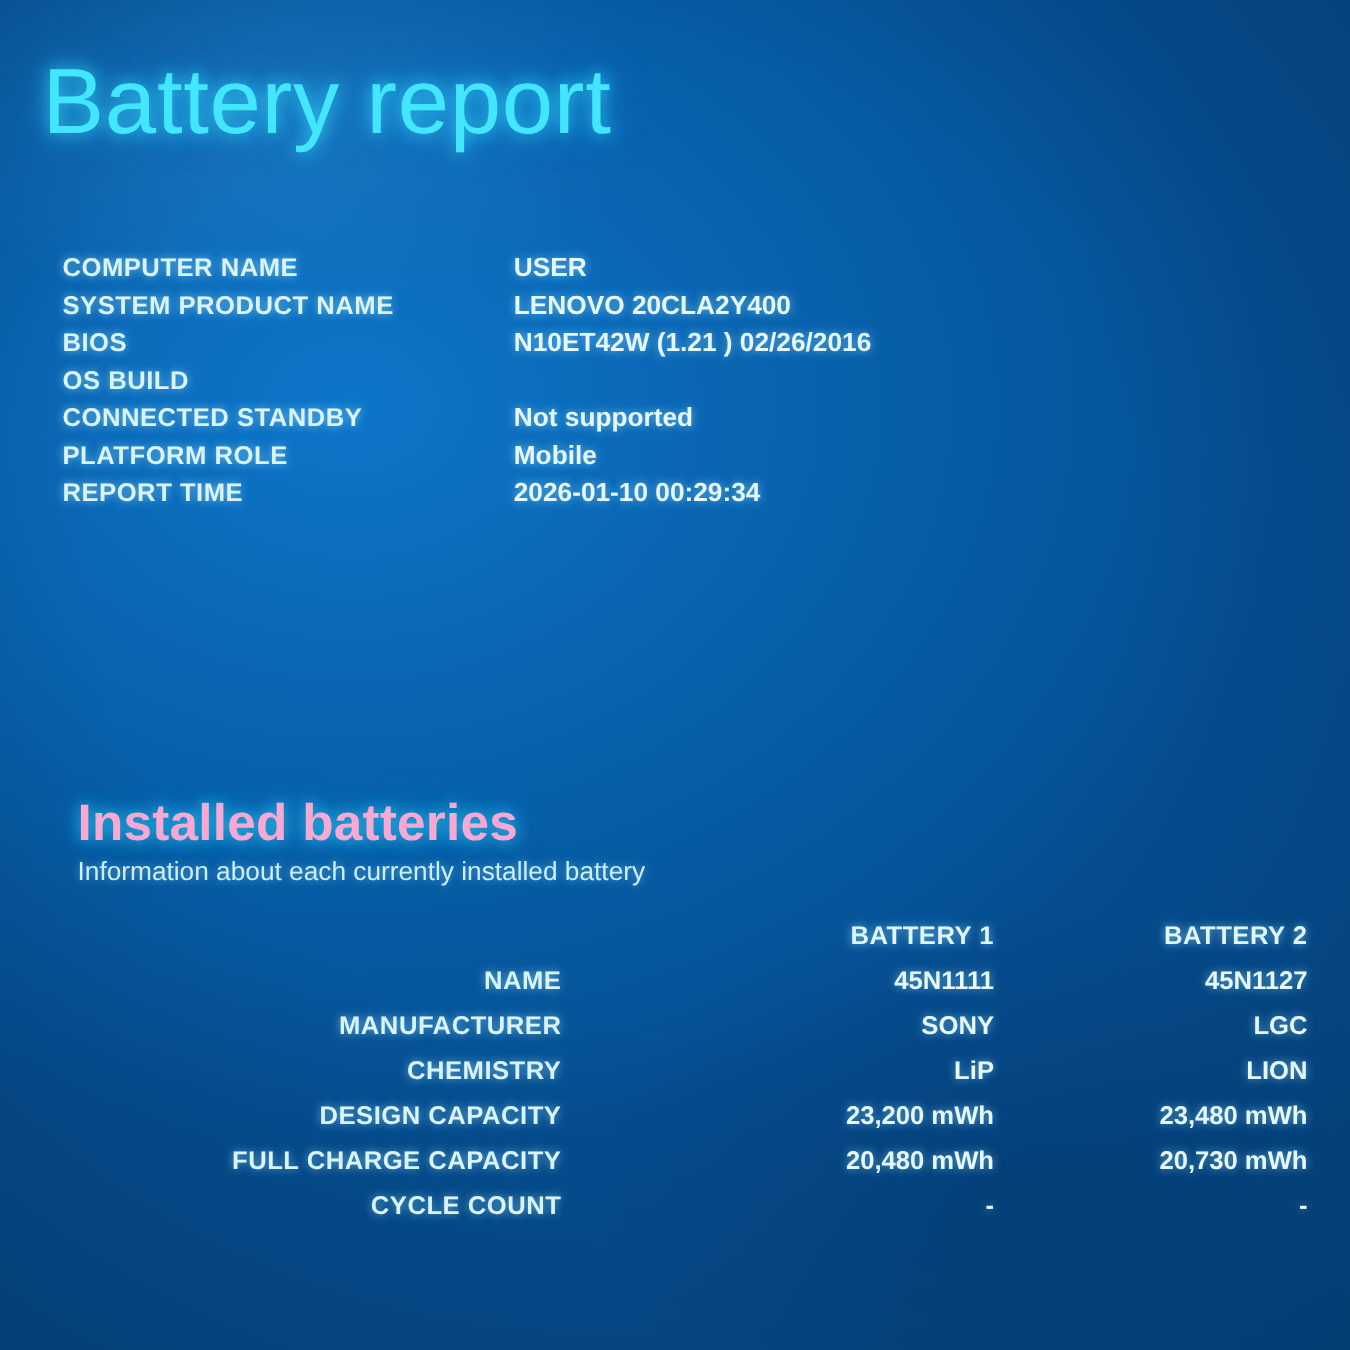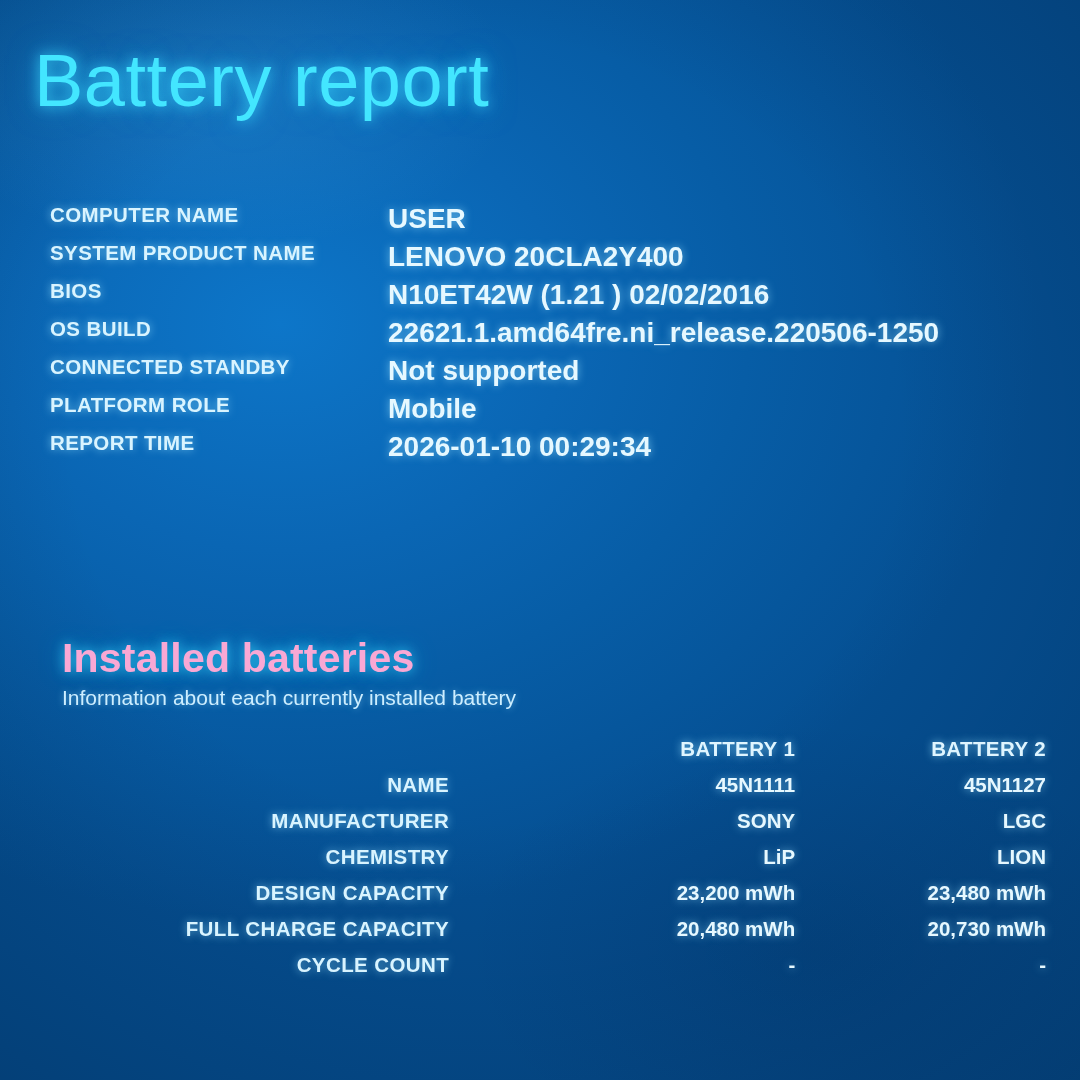--- a/index.html
+++ b/index.html
@@ -69,25 +69,26 @@
   .sys-label {
     width: 338px;
     flex: 0 0 338px;
     font-size: 20.5px;
     font-weight: bold;
     letter-spacing: 0.4px;
     color: #d9f4ff;
     text-shadow: 0 0 8px rgba(150,225,255,0.75);
   }
   .sys-value {
-    font-size: 28px;
+    font-size: 21px;
     font-weight: 600;
     color: #e6f8ff;
     text-shadow: 0 0 8px rgba(150,225,255,0.7);
     white-space: nowrap;
+    margin-left: 23px;
   }
 
   
   .section {
     position: absolute;
     left: 62px;
     top: 635px;
     width: 960px;
   }
   .section-title {
@@ -159,25 +160,24 @@
     <div class="sysrow">
       <div class="sys-label">COMPUTER NAME</div>
       <div class="sys-value">USER</div>
     </div>
     <div class="sysrow">
       <div class="sys-label">SYSTEM PRODUCT NAME</div>
       <div class="sys-value">LENOVO 20CLA2Y400</div>
     </div>
     <div class="sysrow">
       <div class="sys-label">BIOS</div>
-      <div class="sys-value">N10ET42W (1.21 ) 02/02/2016</div>
+      <div class="sys-value">N10ET42W (1.21 ) 02/26/2016</div>
     </div>
     <div class="sysrow">
       <div class="sys-label">OS BUILD</div>
-      <div class="sys-value">22621.1.amd64fre.ni_release.220506-1250</div>
     </div>
     <div class="sysrow">
       <div class="sys-label">CONNECTED STANDBY</div>
       <div class="sys-value">Not supported</div>
     </div>
     <div class="sysrow">
       <div class="sys-label">PLATFORM ROLE</div>
       <div class="sys-value">Mobile</div>
     </div>
     <div class="sysrow">

